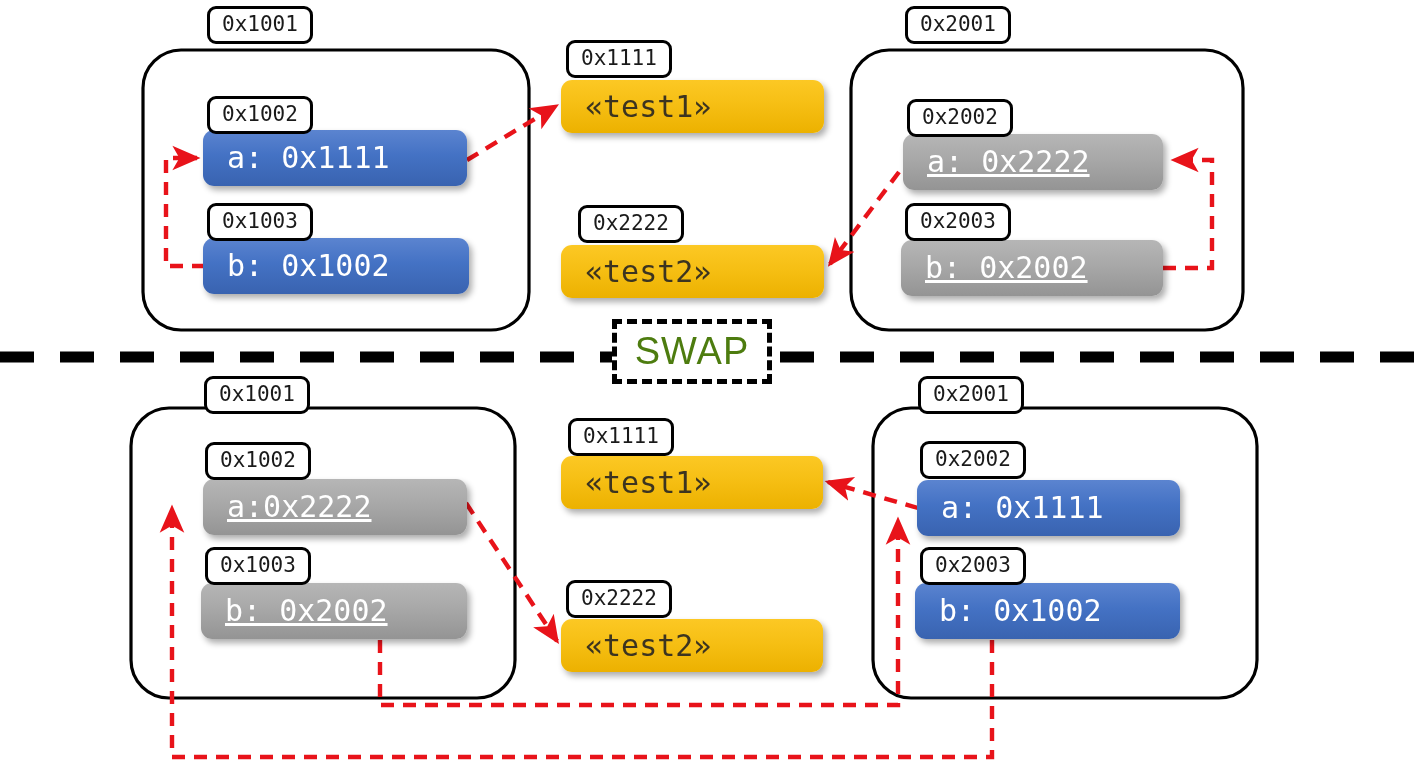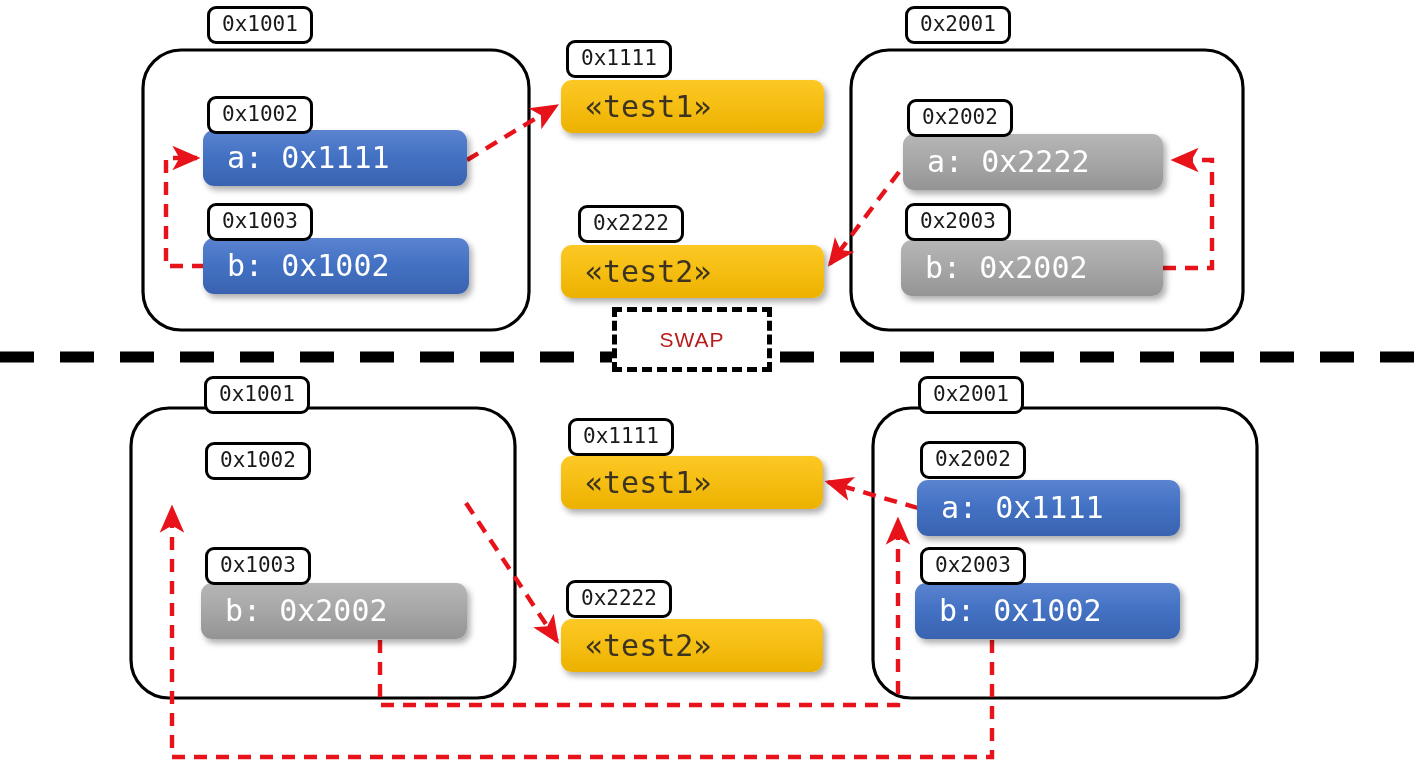--- a/index.html
+++ b/index.html
@@ -43,38 +43,39 @@
     box-shadow:3px 4px 6px rgba(0,0,0,0.33);
     white-space:pre;
     z-index:4;
   }
   .cell.blue{
     background:linear-gradient(180deg,#5b84d0 0%,#4472c4 45%,#3963b0 100%);
     text-align:center;
   }
   .cell.gray{
     background:linear-gradient(180deg,#b6b6b6 0%,#a8a8a8 45%,#949494 100%);
+    text-decoration:underline;
   }
   .cell.yellow{
     background:linear-gradient(180deg,#fcc824 0%,#f6bf14 45%,#ecb100 100%);
     color:#3c3420;
     font-size:30px;
   }
 
   
   #swap-badge{
     position:absolute;
-    left:612px; top:307px;
+    left:612px; top:319px;
     width:150px; height:55px;
     background:#ffffff;
     border:5px dashed #000000;
     display:flex; align-items:center; justify-content:center;
     font-family:"Liberation Sans","DejaVu Sans",sans-serif;
-    font-size:21px;
-    color:#b91c1c;
+    font-size:38px;
+    color:#4d7c0f;
     letter-spacing:1px;
     z-index:8;
   }
 </style>
 </head>
 <body>
 
 <div id="stage">
 
   <svg id="vector" viewBox="0 0 1423 767">
@@ -129,20 +130,21 @@
 
   <div class="addr-tag" style="left:907px;top:99px;">0x2002</div>
   <div class="cell gray" style="left:903px;top:134px;width:260px;height:56px;">a: 0x2222</div>
 
   <div class="addr-tag" style="left:905px;top:203px;">0x2003</div>
   <div class="cell gray" style="left:901px;top:240px;width:262px;height:56px;">b: 0x2002</div>
 
   <div class="addr-tag" style="left:204px;top:376px;">0x1001</div>
 
   <div class="addr-tag" style="left:205px;top:442px;">0x1002</div>
+  <div class="cell gray" style="left:203px;top:479px;width:264px;height:56px;">a:0x2222</div>
 
   <div class="addr-tag" style="left:205px;top:547px;">0x1003</div>
   <div class="cell gray" style="left:201px;top:583px;width:266px;height:56px;">b: 0x2002</div>
 
   <div class="addr-tag" style="left:568px;top:418px;">0x1111</div>
   <div class="cell yellow" style="left:561px;top:456px;width:262px;height:53px;">«test1»</div>
 
   <div class="addr-tag" style="left:566px;top:580px;">0x2222</div>
   <div class="cell yellow" style="left:561px;top:619px;width:262px;height:53px;">«test2»</div>
 

